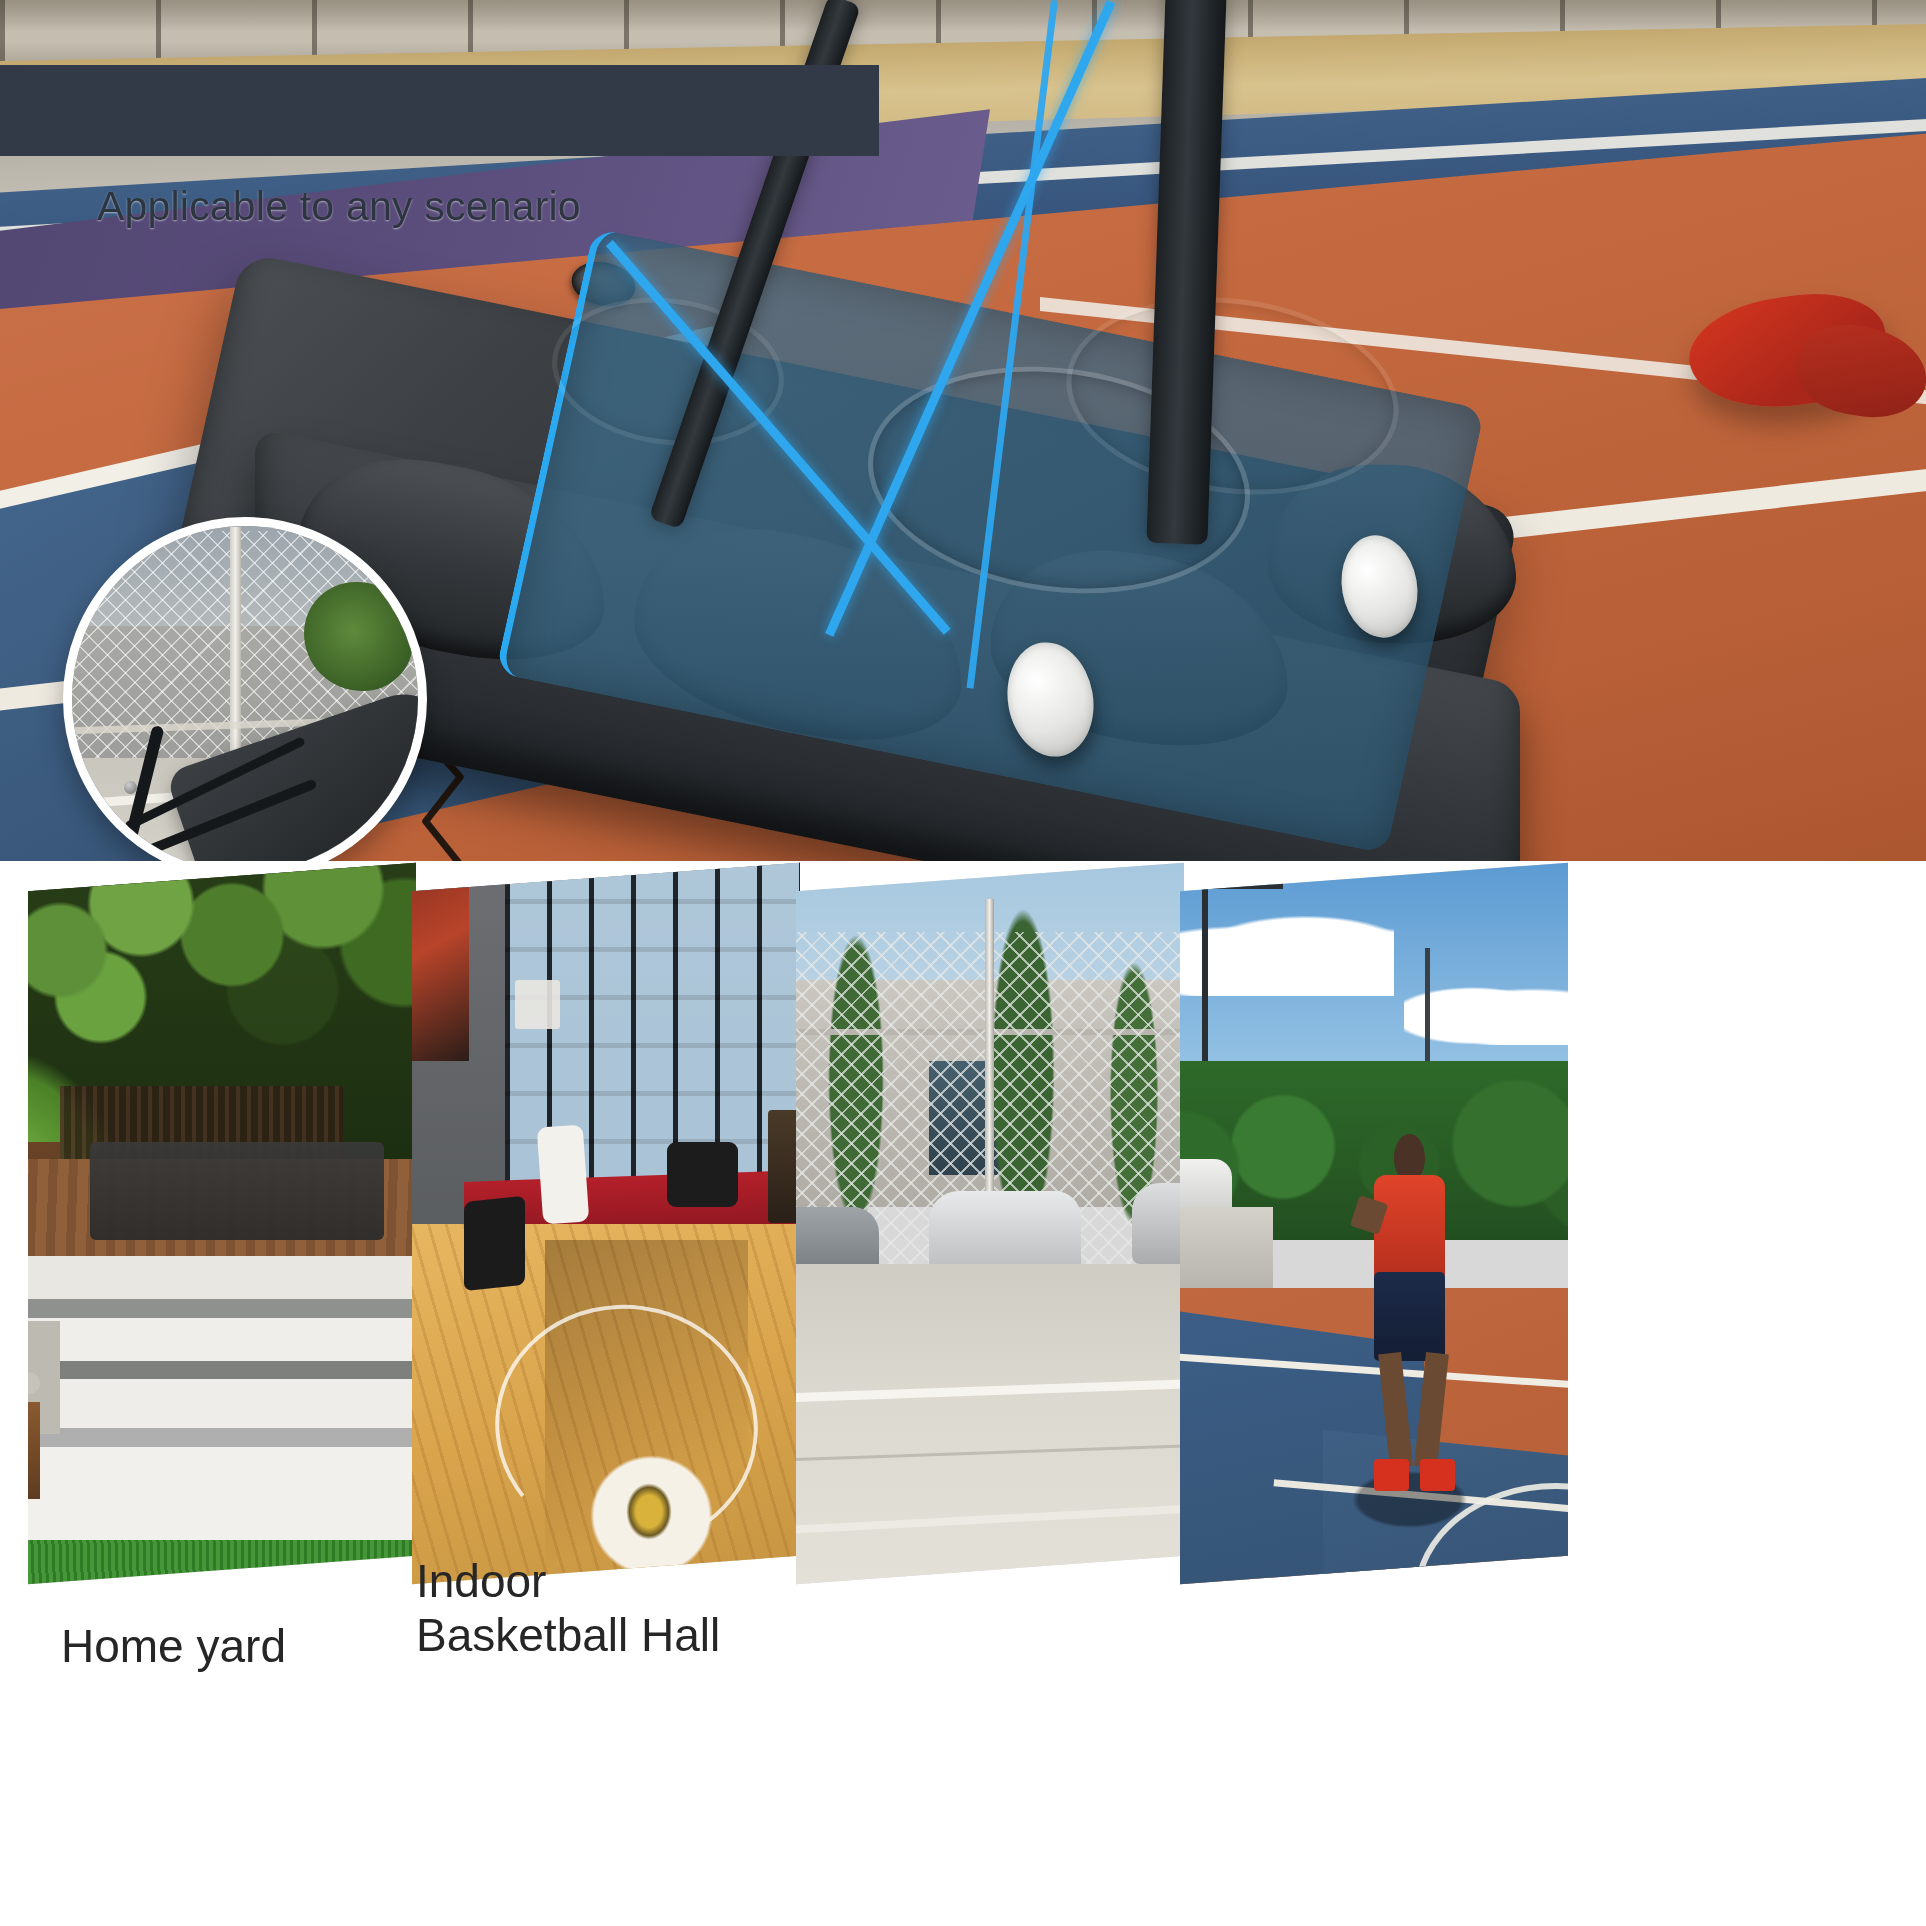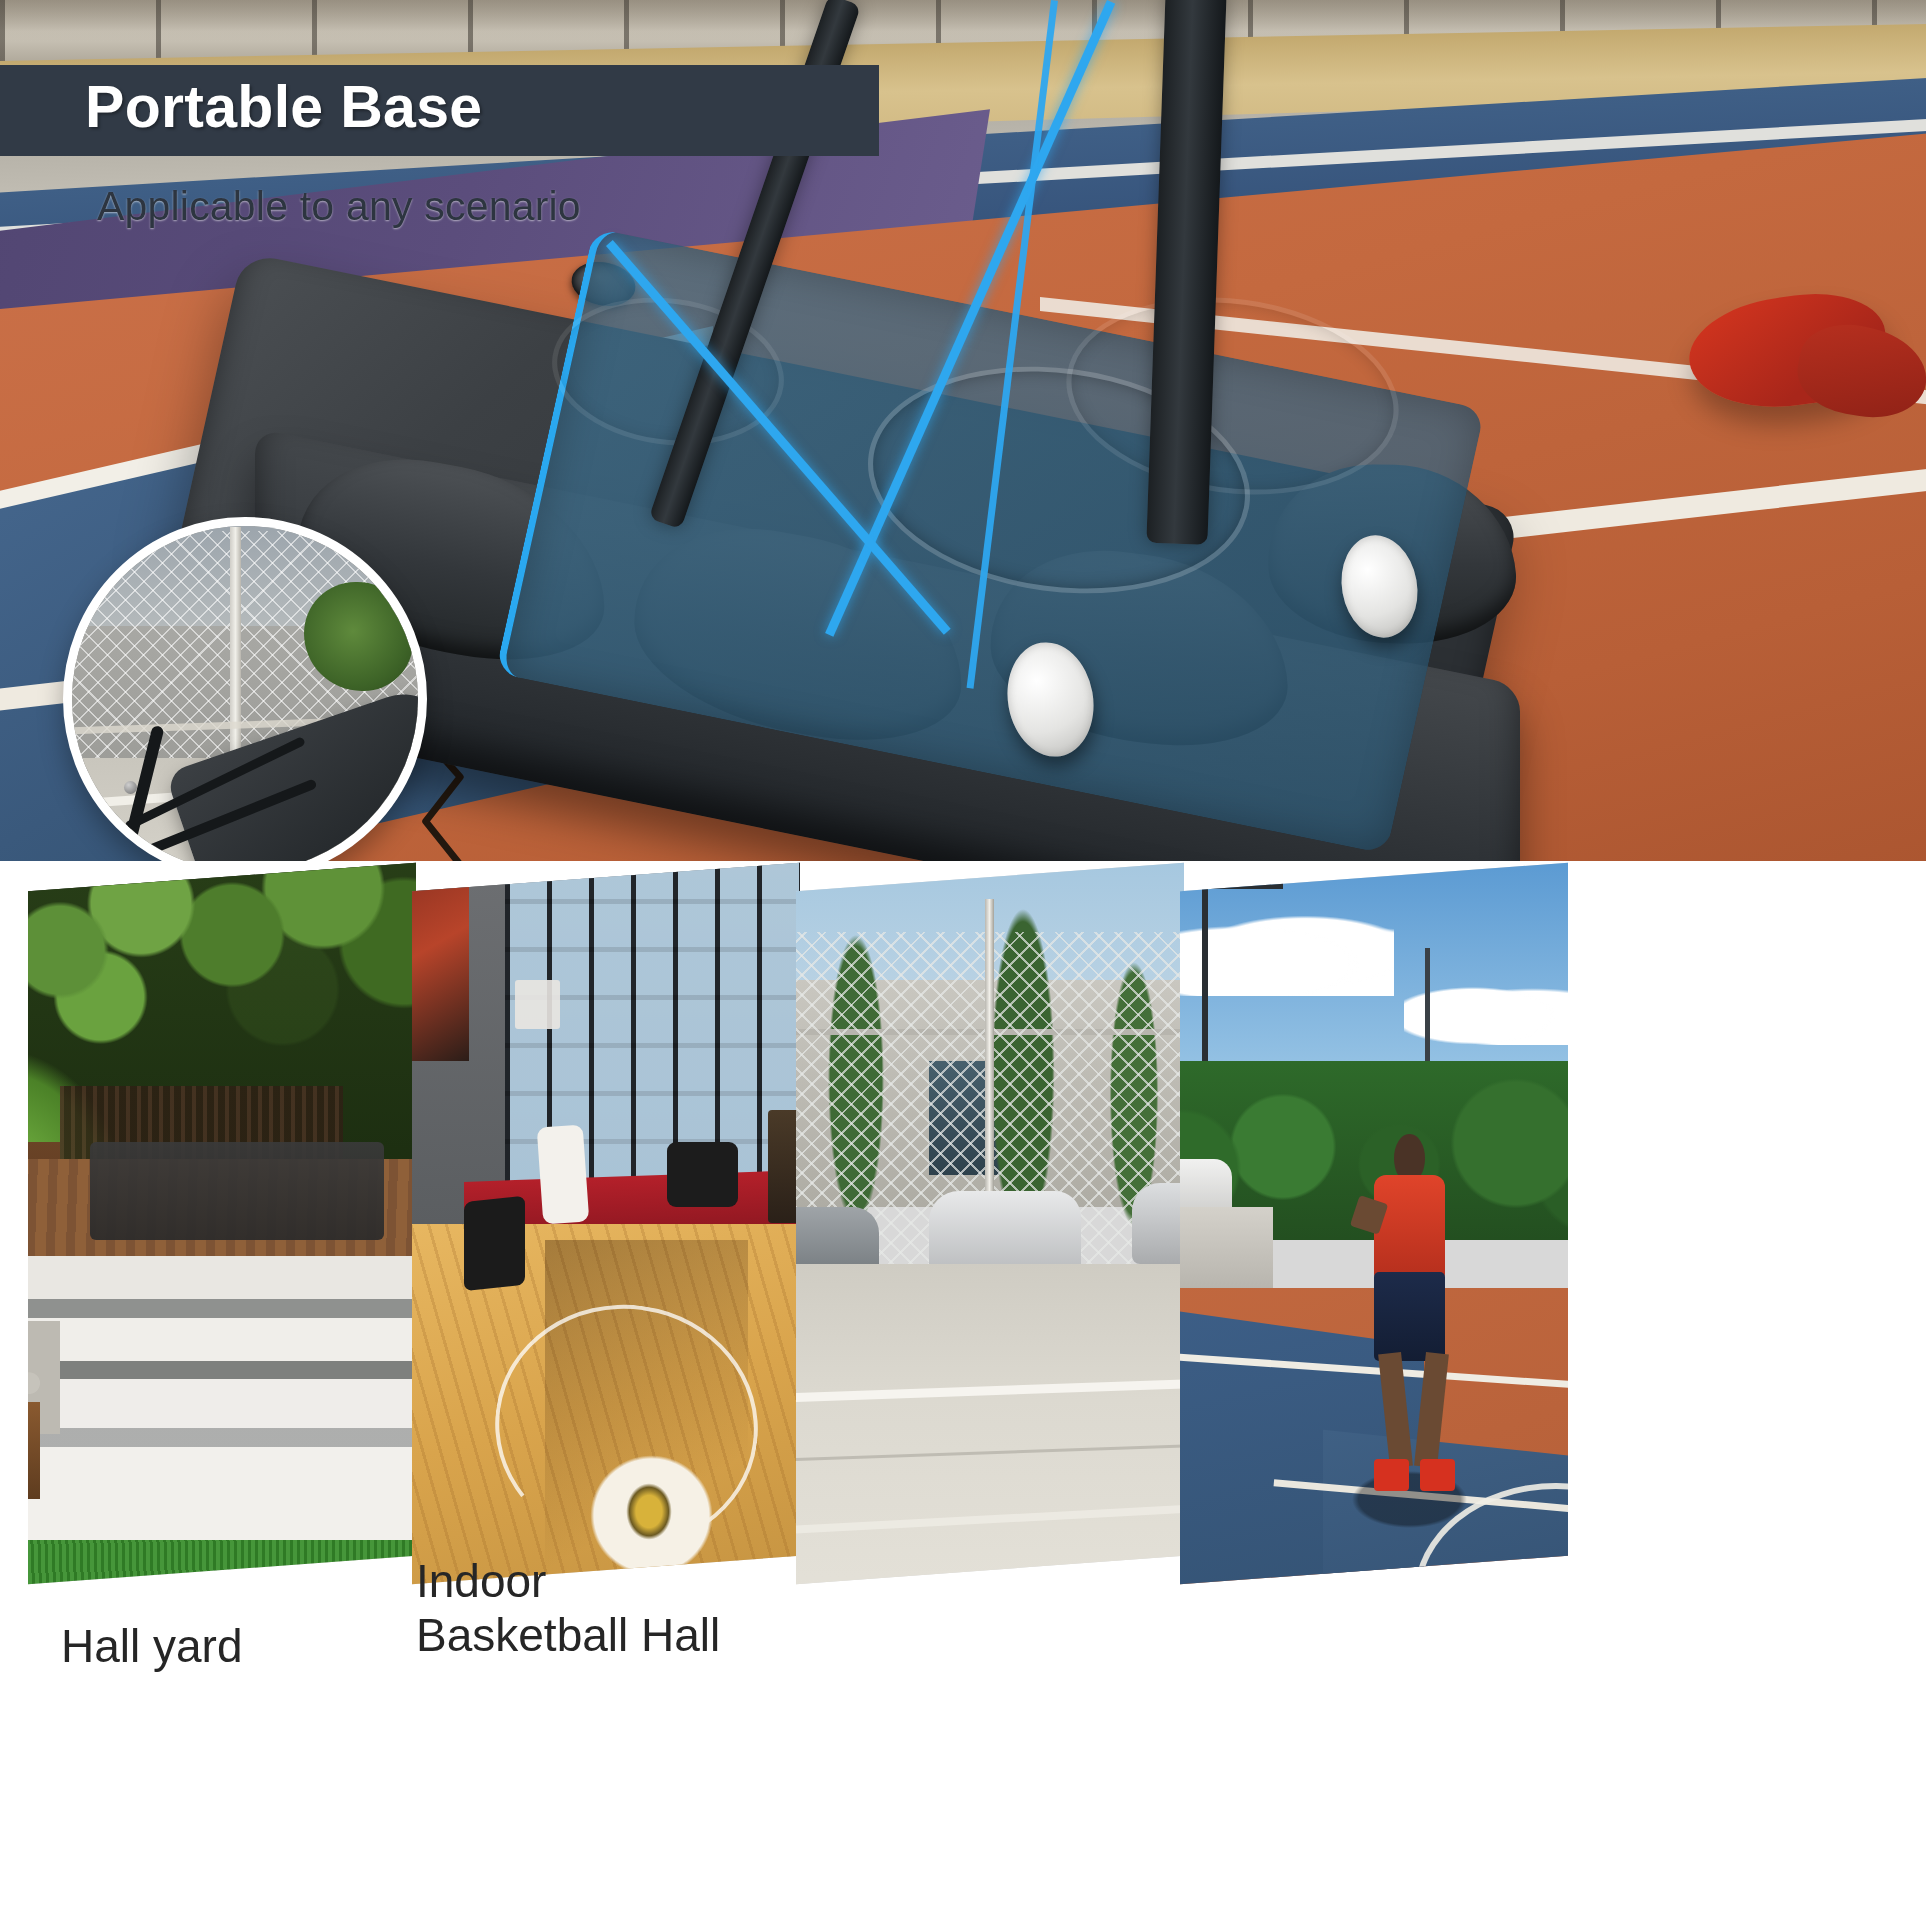--- a/index.html
+++ b/index.html
@@ -531,21 +531,20 @@
         <div class="ins-line"></div>
         <div class="ins-base"></div>
         <div class="ins-arm2"></div>
         <div class="ins-arm"></div>
         <div class="ins-arm3"></div>
         <div class="ins-bolt"></div>
       </div>
     </div>
 
     <div class="banner"></div>
-    <div class="banner-title">Portable Base</div>
     <div class="subtitle">Applicable to any scenario</div>
   </div>
 
   <div class="grid">
 
     <div class="thumb-wrap" style="left:28px;">
       <div class="thumb">
         <div class="thumb-inner">
           <div class="t1-sky"></div>
           <div class="t1-trees"></div>
@@ -554,21 +553,21 @@
           <div class="t1-wall"></div>
           <div class="t1-deck"></div>
           <div class="t1-furn"></div>
           <div class="t1-steps"></div>
           <div class="t1-gravel"></div>
           <div class="t1-bench"></div>
           <div class="t1-grass"></div>
         </div>
       </div>
     </div>
-    <div class="cap-label" style="left:61px; top:758px;">Hall yard</div>
+    <div class="cap-label" style="left:61px; top:758px;">Home yard</div>
 
     <div class="thumb-wrap" style="left:412px;">
       <div class="thumb">
         <div class="thumb-inner">
           <div class="t2-wall"></div>
           <div class="t2-win"></div>
           <div class="t2-concrete"></div>
           <div class="t2-poster"></div>
           <div class="t2-logo"></div>
           <div class="t2-redband"></div>

